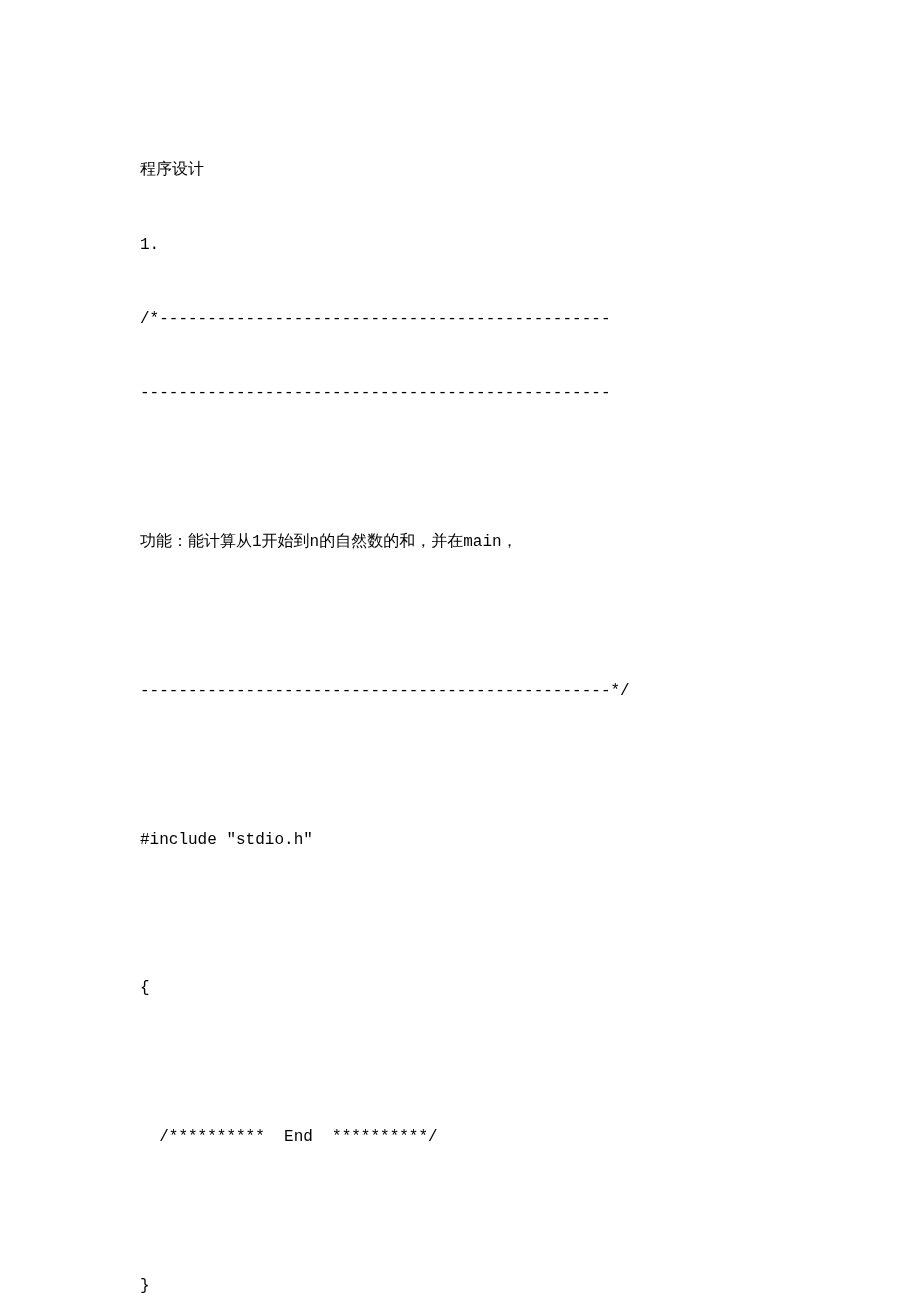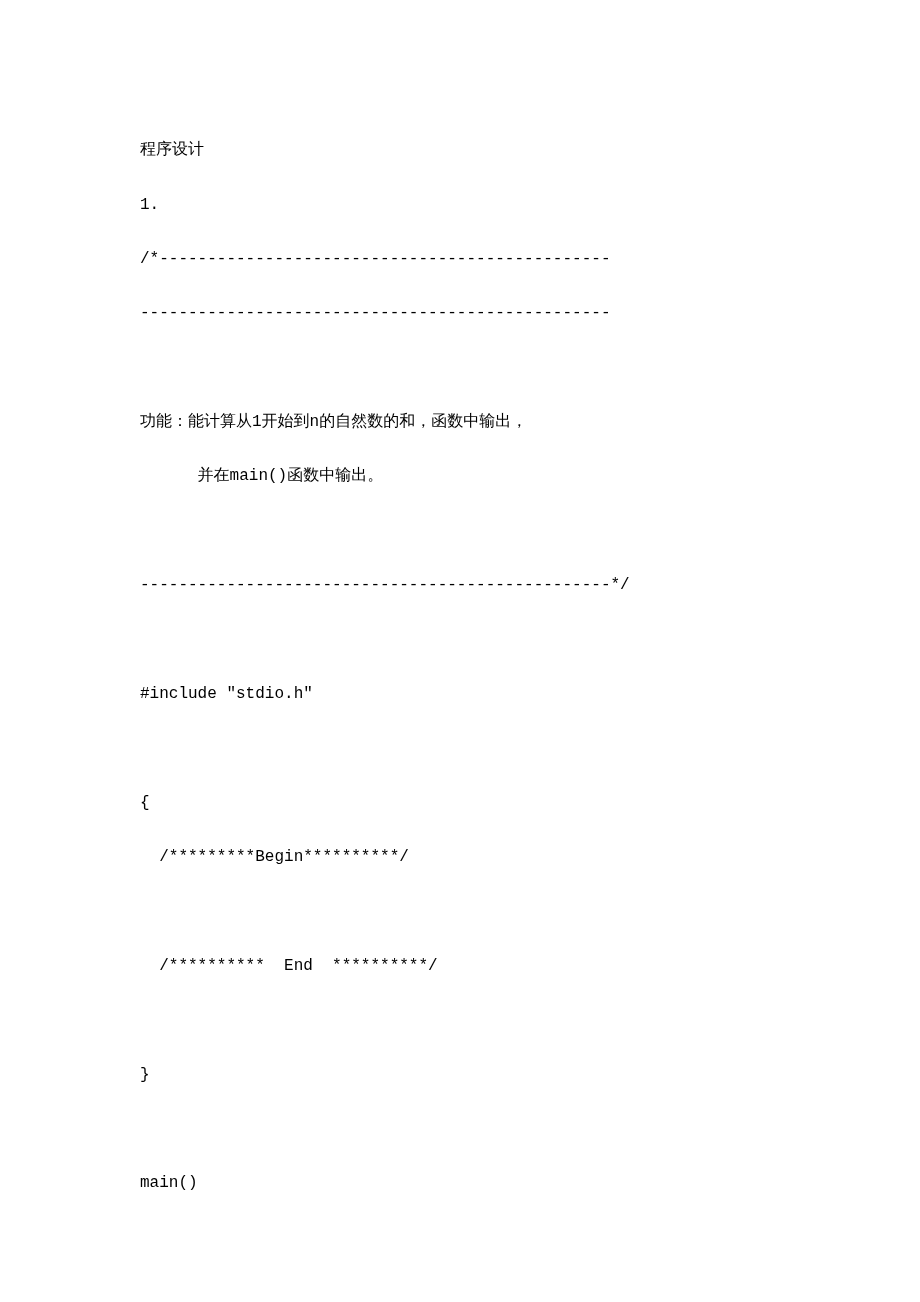--- a/index.html
+++ b/index.html
@@ -17,40 +17,39 @@
       color: #000000;
       padding: 110px 140px 100px 140px;
     }
     .content {
       white-space: pre;
       font-family: "SimSun", "宋体", "Courier New", monospace;
     }
     .line {
       display: block;
       min-height: 1.7em;
+      margin-top: 20px;
     }
   </style>
 </head>
 <body>
 
 <div class="content">
 <span class="line">程序设计</span>
 <span class="line">1.</span>
 <span class="line">/*-----------------------------------------------</span>
 <span class="line">-------------------------------------------------</span>
 <span class="line"></span>
-<span class="line">功能：能计算从1开始到n的自然数的和，函数中输出，</span>
-<span class="line">      并在main()函数中输出。</span>
+<span class="line">功能：能计算从1开始到n的自然数的和，并在main，</span>
 <span class="line"></span>
 <span class="line">-------------------------------------------------*/</span>
 <span class="line"></span>
 <span class="line">#include "stdio.h"</span>
 <span class="line"></span>
 <span class="line">{</span>
-<span class="line">  /*********Begin**********/</span>
 <span class="line"></span>
 <span class="line">  /**********  End  **********/</span>
 <span class="line"></span>
 <span class="line">}</span>
 <span class="line"></span>
 <span class="line">main()</span>
 
 
 
 

